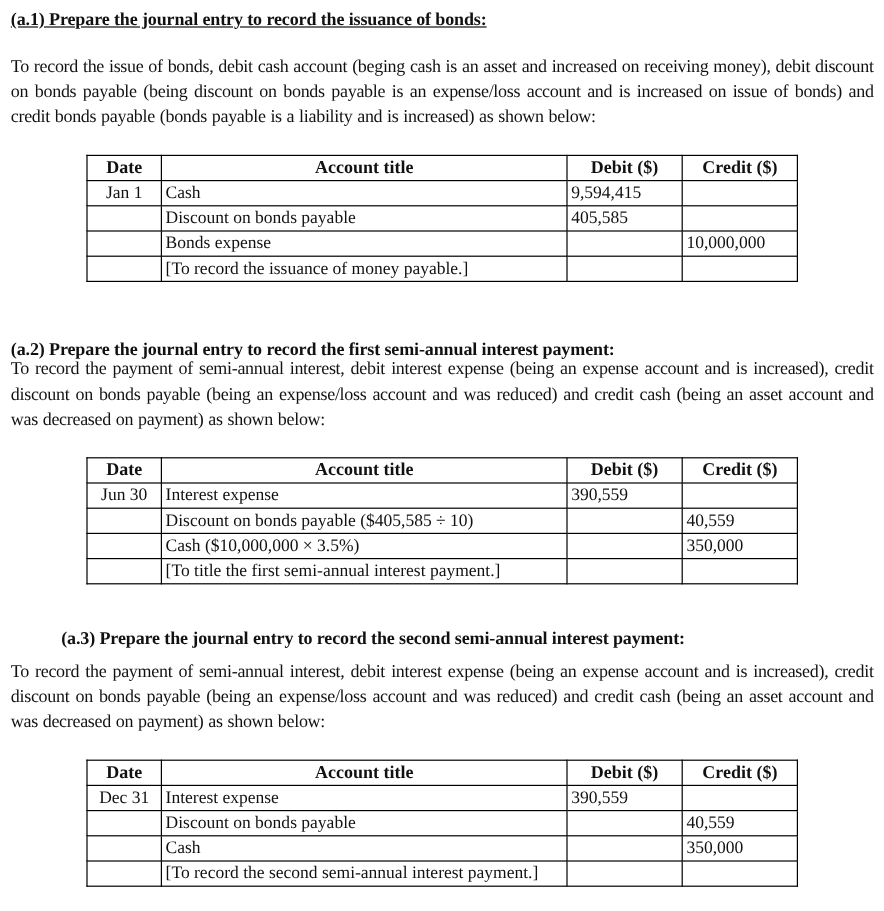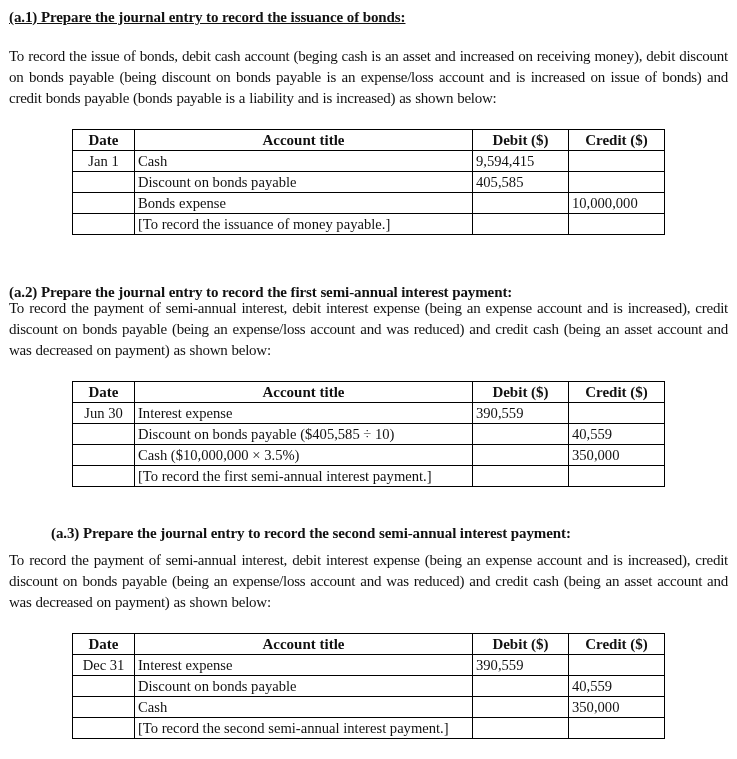--- a/index.html
+++ b/index.html
@@ -108,21 +108,21 @@
     <td class="num">40,559</td>
   </tr>
   <tr>
     <td class="date"></td>
     <td class="acct">Cash ($10,000,000 × 3.5%)</td>
     <td class="num"></td>
     <td class="num">350,000</td>
   </tr>
   <tr>
     <td class="date"></td>
-    <td class="acct">[To record the first semi-annual interest payment.]</td>
+    <td class="acct">[To title the first semi-annual interest payment.]</td>
     <td class="num"></td>
     <td class="num"></td>
   </tr>
 </tbody>
   </table>
 
 <div class="heading" style="top:525px;margin-left:42px;">(a.3) Prepare the journal entry to record the second semi-annual interest payment:</div>
 <div class="para" style="top:550px;">To record the payment of semi-annual interest, debit interest expense (being an expense account and is increased), credit discount on bonds payable (being an expense/loss account and was reduced) and credit cash (being an asset account and was decreased on payment) as shown below:</div>
 <table class="journal" style="top:633px;">
   <colgroup>

